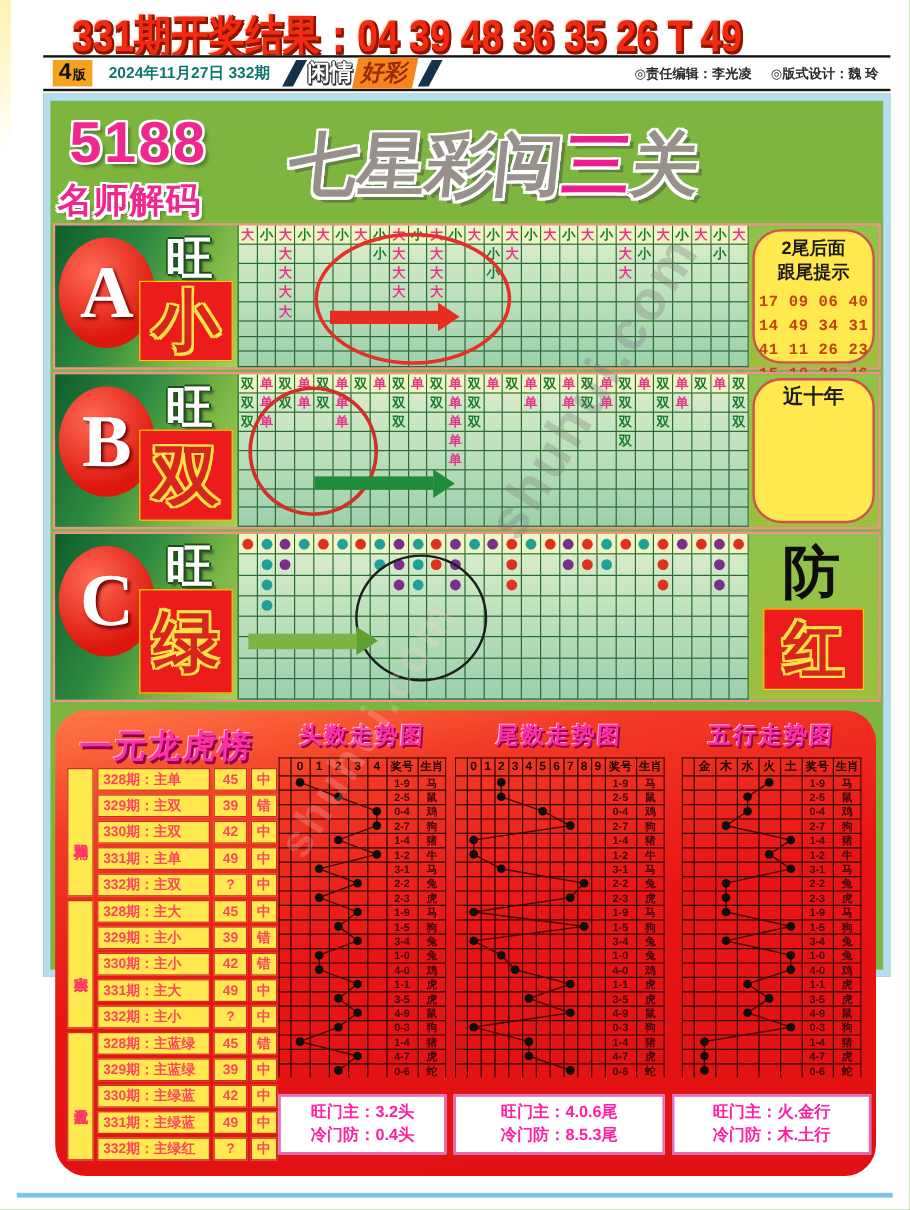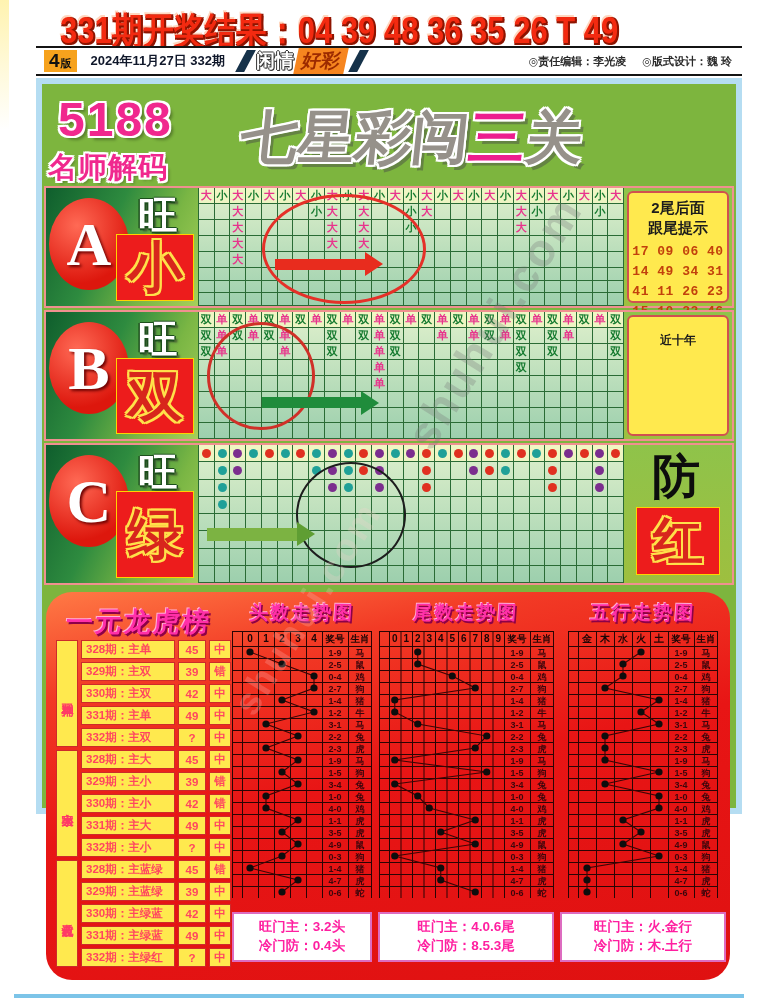--- a/index.html
+++ b/index.html
@@ -15,21 +15,21 @@
   
   .masthead{position:absolute;left:36px;top:46px;width:706px;height:30px;background:#fff;
     border-top:2px solid #141414;border-bottom:2px solid #141414;box-sizing:border-box;
     display:flex;align-items:center;}
   .edition{background:#f6a21d;height:22px;padding:0 5px;margin-left:8px;display:flex;
     align-items:baseline;font-weight:bold;color:#111;}
   .edition b{font-size:19px;} .edition i{font-style:normal;font-size:11px;margin-left:1px;}
   .paper-name{color:#c40000;font-size:21px;font-weight:bold;font-style:italic;
     font-family:"Liberation Serif",serif;margin-left:10px;letter-spacing:1px;
     text-shadow:1px 0 0 #c40000;}
-  .date-issue{margin-left:14px;font-size:13px;font-weight:bold;color:#0f172a;}
+  .date-issue{margin-left:14px;font-size:13px;font-weight:bold;color:#0f766e;}
   .slash{width:9px;height:22px;background:#16324a;transform:skewX(-28deg);margin-left:16px;}
   .slash.s2{margin-left:8px;}
   .col1{margin-left:6px;font-size:19px;font-weight:bold;color:#fff;
     font-family:"Liberation Serif",serif;
     text-shadow:-1px 0 #333,1px 0 #333,0 -1px #333,0 1px #333,1px 1px 0 #333;}
   .col2{margin-left:2px;background:#f6851f;transform:skewX(-12deg);padding:0 6px;
     font-size:19px;font-weight:bold;color:#9c2a00;font-family:"Liberation Serif",serif;}
   .editor{margin-left:auto;font-size:11px;color:#2b2b2b;font-weight:bold;}
   .designer{margin-left:16px;margin-right:10px;font-size:11px;color:#2b2b2b;font-weight:bold;}
   
@@ -92,23 +92,23 @@
     width:0;height:0;border-top:12px solid transparent;border-bottom:12px solid transparent;}
   .ar-a{left:18%;top:60%;width:25%;height:11px;}
   .ar-a .bar{background:#e82c1e;} .ar-a .tip{border-left:18px solid #e82c1e;}
   .ar-b{left:15%;top:67%;width:27%;height:11px;}
   .ar-b .bar{background:#1f8c3b;} .ar-b .tip{border-left:18px solid #1f8c3b;}
   .ar-c{left:2%;top:60%;width:25%;height:13px;}
   .ar-c .bar{background:#7cb342;} .ar-c .tip{border-left:18px solid #5f9e33;}
   .sec-side{width:108px;flex:none;position:relative;
     background:linear-gradient(#8fc34a,#9ebf3f);}
   .ybox{position:absolute;inset:3px;background:#ffe94e;border:2px solid #d05050;
-    border-radius:6px;box-sizing:border-box;text-align:center;padding:3px 2px;}
+    border-radius:24px;box-sizing:border-box;text-align:center;padding:3px 2px;}
   .yb-title{font-size:15px;font-weight:bold;color:#1c1c1c;line-height:1.3;margin-top:2px;}
-  .yb-title.small{font-size:12px;margin-top:13px;}
+  .yb-title.small{font-size:17px;margin-top:0;}
   .yb-nums{margin-top:5px;font-size:13px;font-weight:bold;color:#c2410c;line-height:1.55;
     font-family:"Liberation Mono","DejaVu Sans Mono",monospace;letter-spacing:0.5px;}
   .guard-char{position:absolute;left:0;right:0;top:0;text-align:center;font-size:48px;
     font-weight:900;color:#0d0d0d;letter-spacing:4px;}
   .guard-box{position:absolute;left:12px;right:12px;top:62px;bottom:8px;background:#ed1c1c;
     border:1px solid #ffd400;display:flex;align-items:center;justify-content:center;}
   .guard-box span{font-size:50px;font-weight:900;color:#d8261c;
     text-shadow:-2px 0 #ffe14a,2px 0 #ffe14a,0 -2px #ffe14a,0 2px #ffe14a,
       -2px -2px #ffe14a,2px -2px #ffe14a,-2px 2px #ffe14a,2px 2px #ffe14a;}
   

